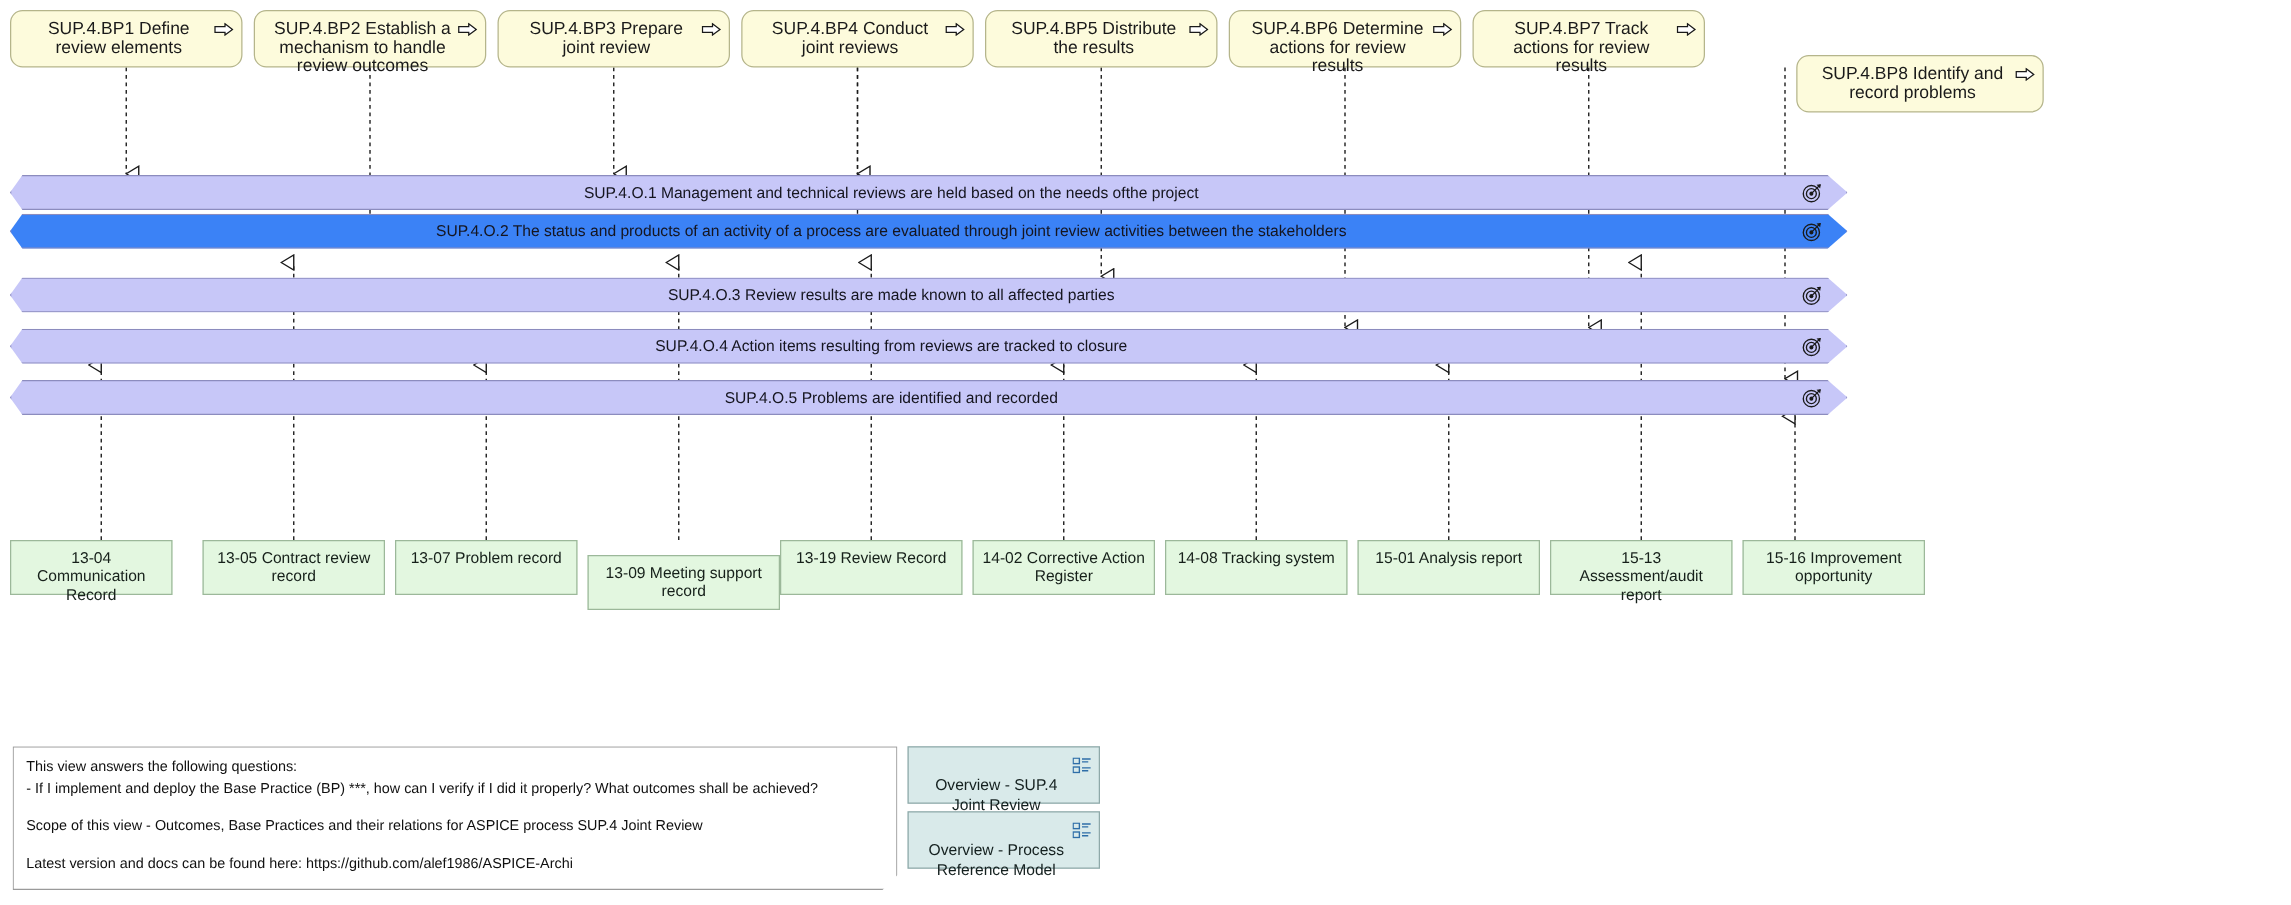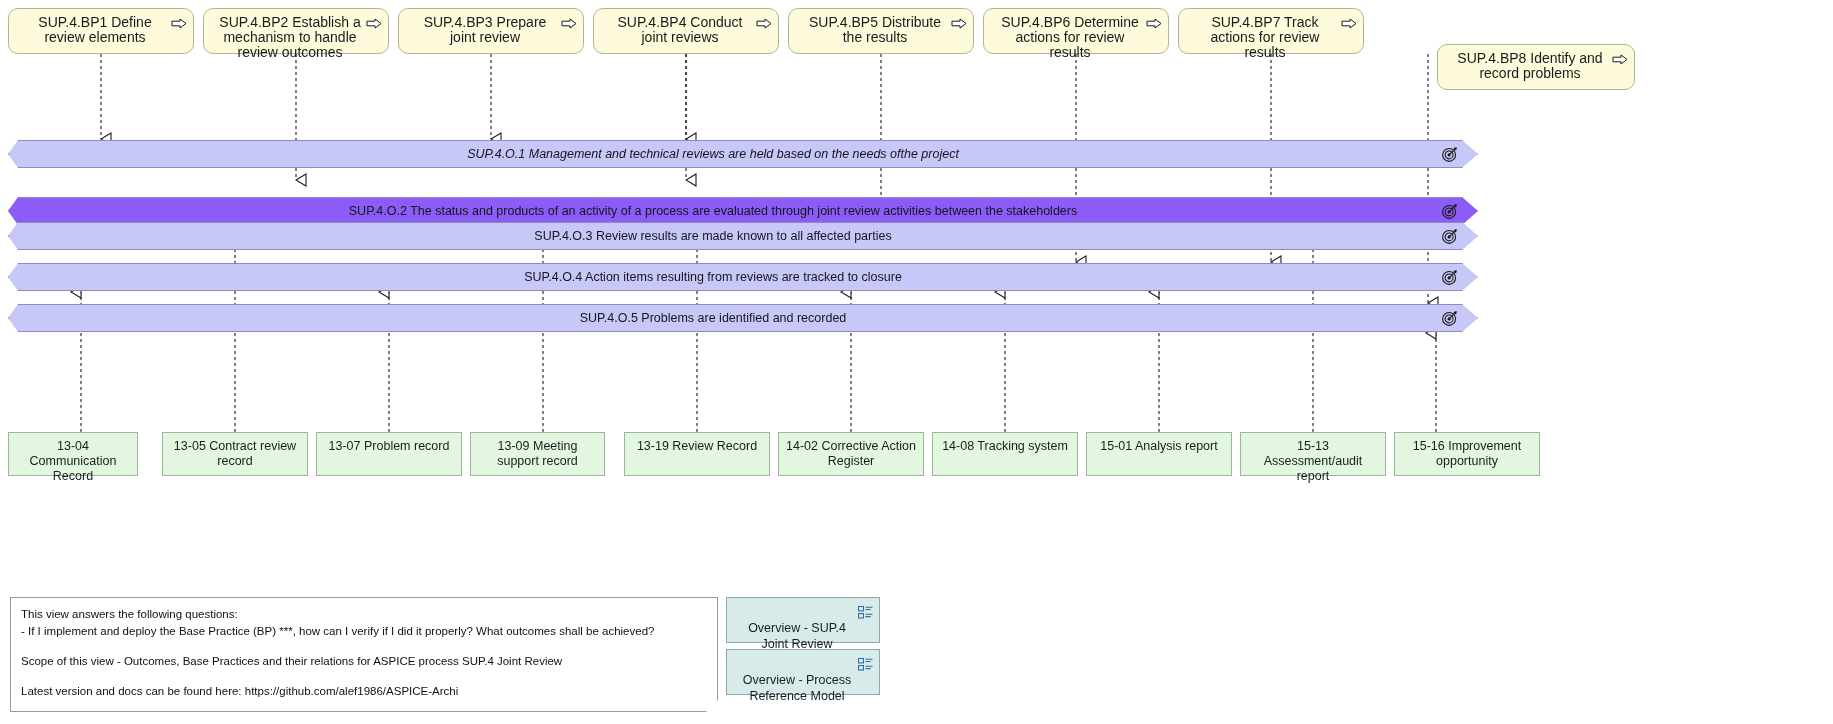--- a/index.html
+++ b/index.html
@@ -168,31 +168,31 @@
       </div>
       <div class="bp" style="left: 1437px; top: 8px; width: 198px; height: 46px; margin-top: 36px;">
         <span class="lbl">SUP.4.BP8 Identify and record problems</span>
         <span class="proc-icon"><svg viewBox="0 0 16 11" width="16" height="11">
             <path d="M1,3.2 L9,3.2 L9,1 L15,5.5 L9,10 L9,7.8 L1,7.8 Z" fill="#ffffff" stroke="#1a1a1a" stroke-width="1"></path>
           </svg></span>
       </div>
     </div>
 
   <div id="outcome-layer">
-      <div class="outcome" style="left: 8px; top: 140px; width: 1470px; height: 28px; background: rgb(199, 199, 248); border-color: rgb(140, 140, 190); font-style: italic;">
+      <div class="outcome" style="left: 8px; top: 140px; width: 1470px; height: 28px; background: rgb(199, 199, 248); border-color: rgb(140, 140, 190);">
         <span class="otext">SUP.4.O.1 Management and technical reviews are held based on the needs ofthe project</span>
         <span class="goal-icon"><svg viewBox="0 0 20 20" width="18" height="18">
             <circle cx="9" cy="11" r="7.2" fill="none" stroke="#1a1a1a" stroke-width="1.2"></circle>
             <circle cx="9" cy="11" r="4.4" fill="none" stroke="#1a1a1a" stroke-width="1.2"></circle>
             <circle cx="9" cy="11" r="1.8" fill="#1a1a1a"></circle>
             <path d="M9,11 L17,3" stroke="#1a1a1a" stroke-width="1.2"></path>
             <path d="M13.6,3.2 L17.4,2.6 L16.8,6.4 Z" fill="#1a1a1a"></path>
           </svg></span>
       </div>
-      <div class="outcome" style="left: 8px; top: 197px; width: 1470px; height: 28px; background: #8b5cf6; border-color: rgb(140, 140, 190);">
+      <div class="outcome" style="left: 8px; top: 171px; width: 1470px; height: 28px; background: #3b82f6; border-color: rgb(140, 140, 190);">
         <span class="otext">SUP.4.O.2 The status and products of an activity of a process are evaluated through joint review activities between the stakeholders</span>
         <span class="goal-icon"><svg viewBox="0 0 20 20" width="18" height="18">
             <circle cx="9" cy="11" r="7.2" fill="none" stroke="#1a1a1a" stroke-width="1.2"></circle>
             <circle cx="9" cy="11" r="4.4" fill="none" stroke="#1a1a1a" stroke-width="1.2"></circle>
             <circle cx="9" cy="11" r="1.8" fill="#1a1a1a"></circle>
             <path d="M9,11 L17,3" stroke="#1a1a1a" stroke-width="1.2"></path>
             <path d="M13.6,3.2 L17.4,2.6 L16.8,6.4 Z" fill="#1a1a1a"></path>
           </svg></span>
       </div>
       <div class="outcome" style="left: 8px; top: 222px; width: 1470px; height: 28px; background: rgb(199, 199, 248); border-color: rgb(140, 140, 190);">
@@ -230,21 +230,21 @@
   <div id="wp-layer">
       <div class="wp" style="left: 8px; top: 432px; width: 130px; height: 44px;">
         <span>13-04 Communication Record</span>
       </div>
       <div class="wp" style="left: 162px; top: 432px; width: 146px; height: 44px;">
         <span>13-05 Contract review record</span>
       </div>
       <div class="wp" style="left: 316px; top: 432px; width: 146px; height: 44px;">
         <span>13-07 Problem record</span>
       </div>
-      <div class="wp" style="left: 470px; top: 432px; width: 135px; height: 44px;">
+      <div class="wp" style="left: 470px; top: 444px; width: 154px; height: 44px;">
         <span>13-09 Meeting support record</span>
       </div>
       <div class="wp" style="left: 624px; top: 432px; width: 146px; height: 44px; justify-content: center;">
         <span>13-19 Review Record</span>
       </div>
       <div class="wp" style="left: 778px; top: 432px; width: 146px; height: 44px;">
         <span>14-02 Corrective Action Register</span>
       </div>
       <div class="wp" style="left: 932px; top: 432px; width: 146px; height: 44px;">
         <span>14-08 Tracking system</span>

